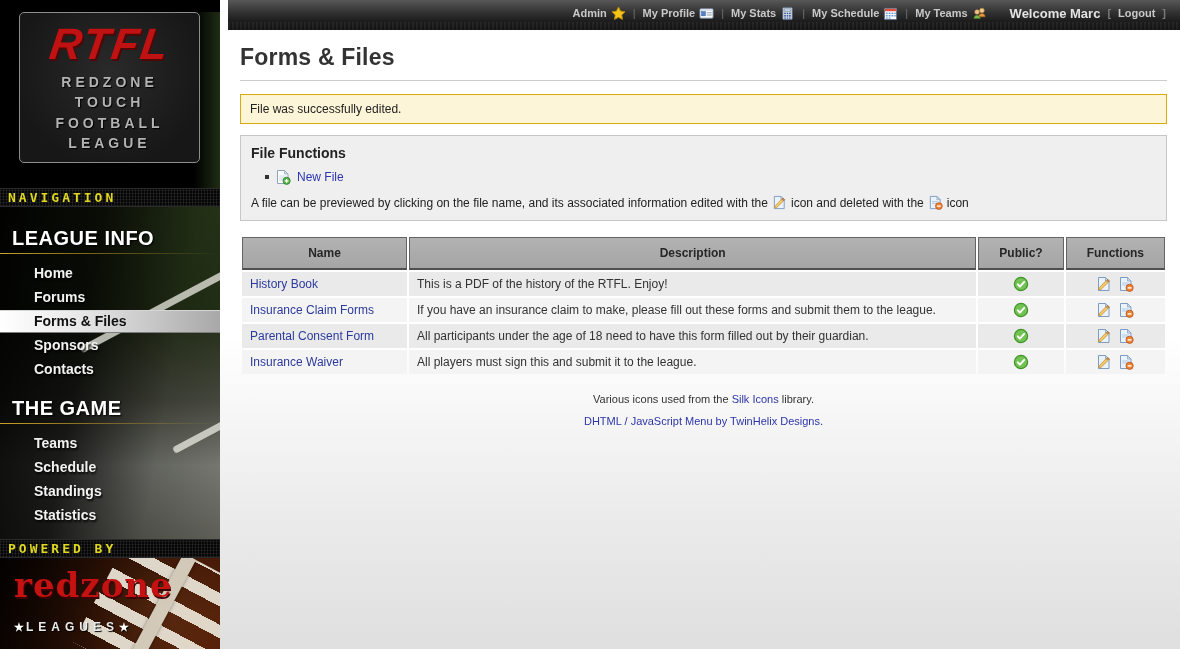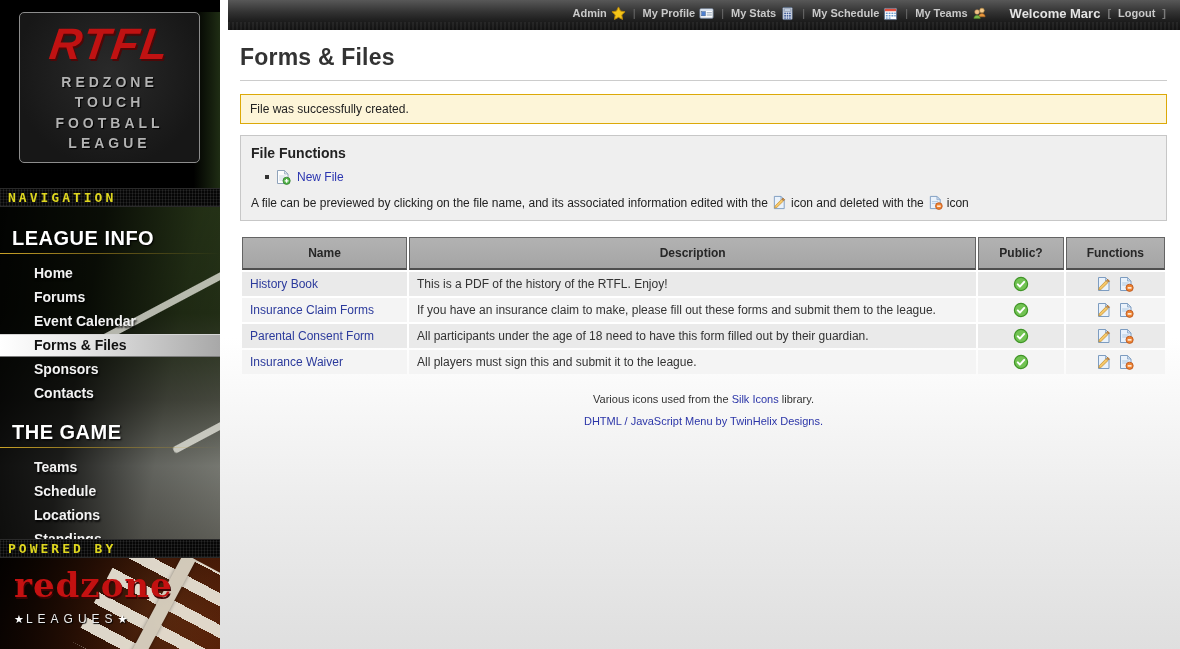--- a/index.html
+++ b/index.html
@@ -94,21 +94,21 @@
   .laces::after {
     content:""; position:absolute; left:56px; top:0; width:14px; height:130px;
     background:#ded8c8; box-shadow:0 0 4px rgba(0,0,0,.4);
   }
   .powered-logo { position:relative; z-index:2; padding:10px 0 0 14px; }
   .powered-name {
     font-family:"DejaVu Serif", serif; font-weight:bold; font-size:34px; line-height:1;
     color:#c41111; letter-spacing:1px; text-shadow:1px 2px 0 #3c0404;
   }
   .powered-sub {
-    margin-top:10px; color:#ececec; font-weight:normal; font-size:12px;
+    margin-top:18px; color:#ececec; font-weight:bold; font-size:12px;
     letter-spacing:5px; text-shadow:1px 1px 1px #000;
   }
   .powered-sub .star { font-size:11px; letter-spacing:2px; color:#fff; }
 
   
   .main {
     position:absolute; left:220px; top:0; right:0; bottom:0;
     background:linear-gradient(180deg,#ffffff 0%,#ffffff 52%,#ececec 78%,#dfdfdf 100%);
   }
 
@@ -190,32 +190,30 @@
 
   <div class="nav-body">
     <div class="yard-line one"></div>
     <div class="yard-line two"></div>
 
     <div class="side-section">
       <div class="side-title">LEAGUE INFO</div>
       <div class="gold-rule"></div>
       <a class="side-item">Home</a>
       <a class="side-item">Forums</a>
-      <a class="side-item">Event Calendar</a>
       <a class="side-item selected">Forms &amp; Files</a>
       <a class="side-item">Sponsors</a>
       <a class="side-item">Contacts</a>
     </div>
 
     <div class="side-section">
       <div class="side-title">THE GAME</div>
       <div class="gold-rule"></div>
       <a class="side-item">Teams</a>
       <a class="side-item">Schedule</a>
-      <a class="side-item">Locations</a>
       <a class="side-item">Standings</a>
       <a class="side-item">Statistics</a>
     </div>
   </div>
 
   <div class="led-strip">POWERED BY</div>
 
   <div class="powered-area">
     <div class="laces"></div>
     <div class="powered-logo">
@@ -307,21 +305,21 @@
     <span class="tb-welcome">Welcome Marc</span>
     <span class="tb-bracket">[</span>
     <a class="tb-link">Logout</a>
     <span class="tb-bracket">]</span>
   </div>
 
   <div class="content">
     <div class="page-title">Forms &amp; Files</div>
     <hr class="title-rule">
 
-    <div class="flash">File was successfully created.</div>
+    <div class="flash">File was successfully edited.</div>
 
     <div class="func-box">
       <div class="func-title">File Functions</div>
       <div class="func-item">
         <span class="bullet"></span>
         <span class="icon16">
           <svg viewBox="0 0 16 16" width="16" height="16">
               <path d="M2.5 1.5h7l3.5 3.5v9.5h-10.5z" fill="#fdfdfd" stroke="#8fa3bb"></path>
               <path d="M9.5 1.5v3.5h3.5z" fill="#dde6ef" stroke="#8fa3bb" stroke-width=".7"></path>
               <g stroke="#c6d4e2" stroke-width=".9">

